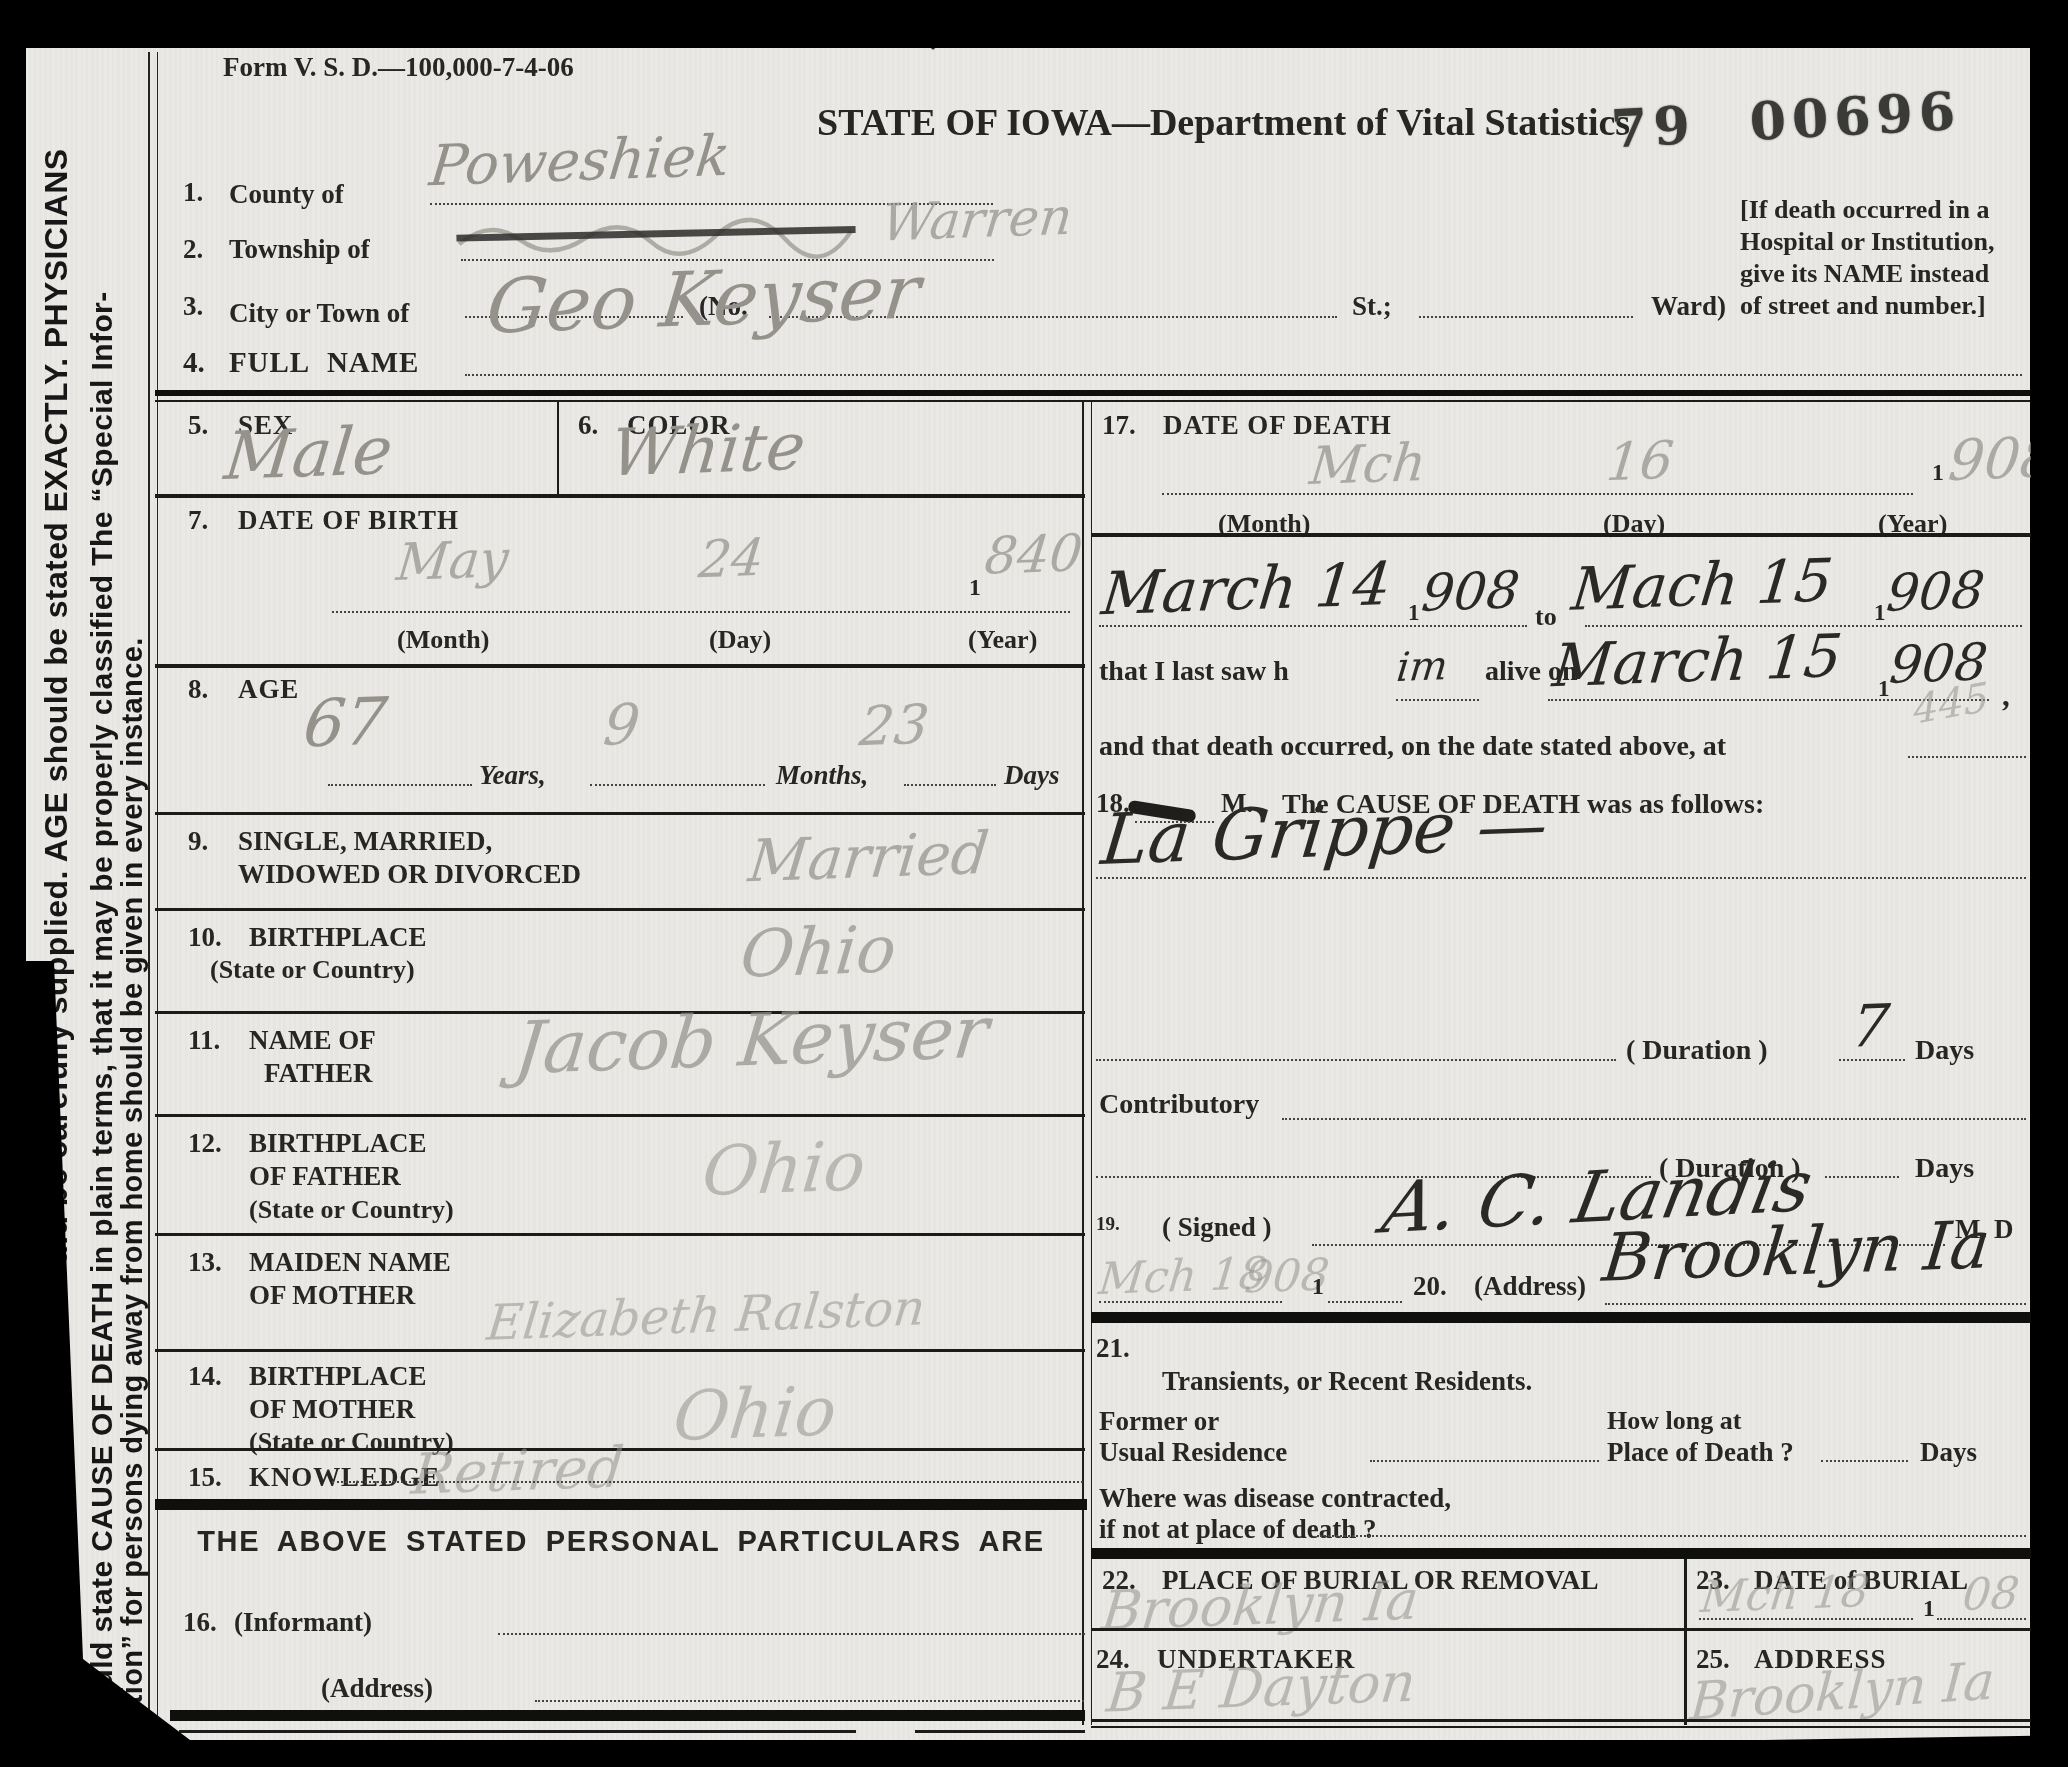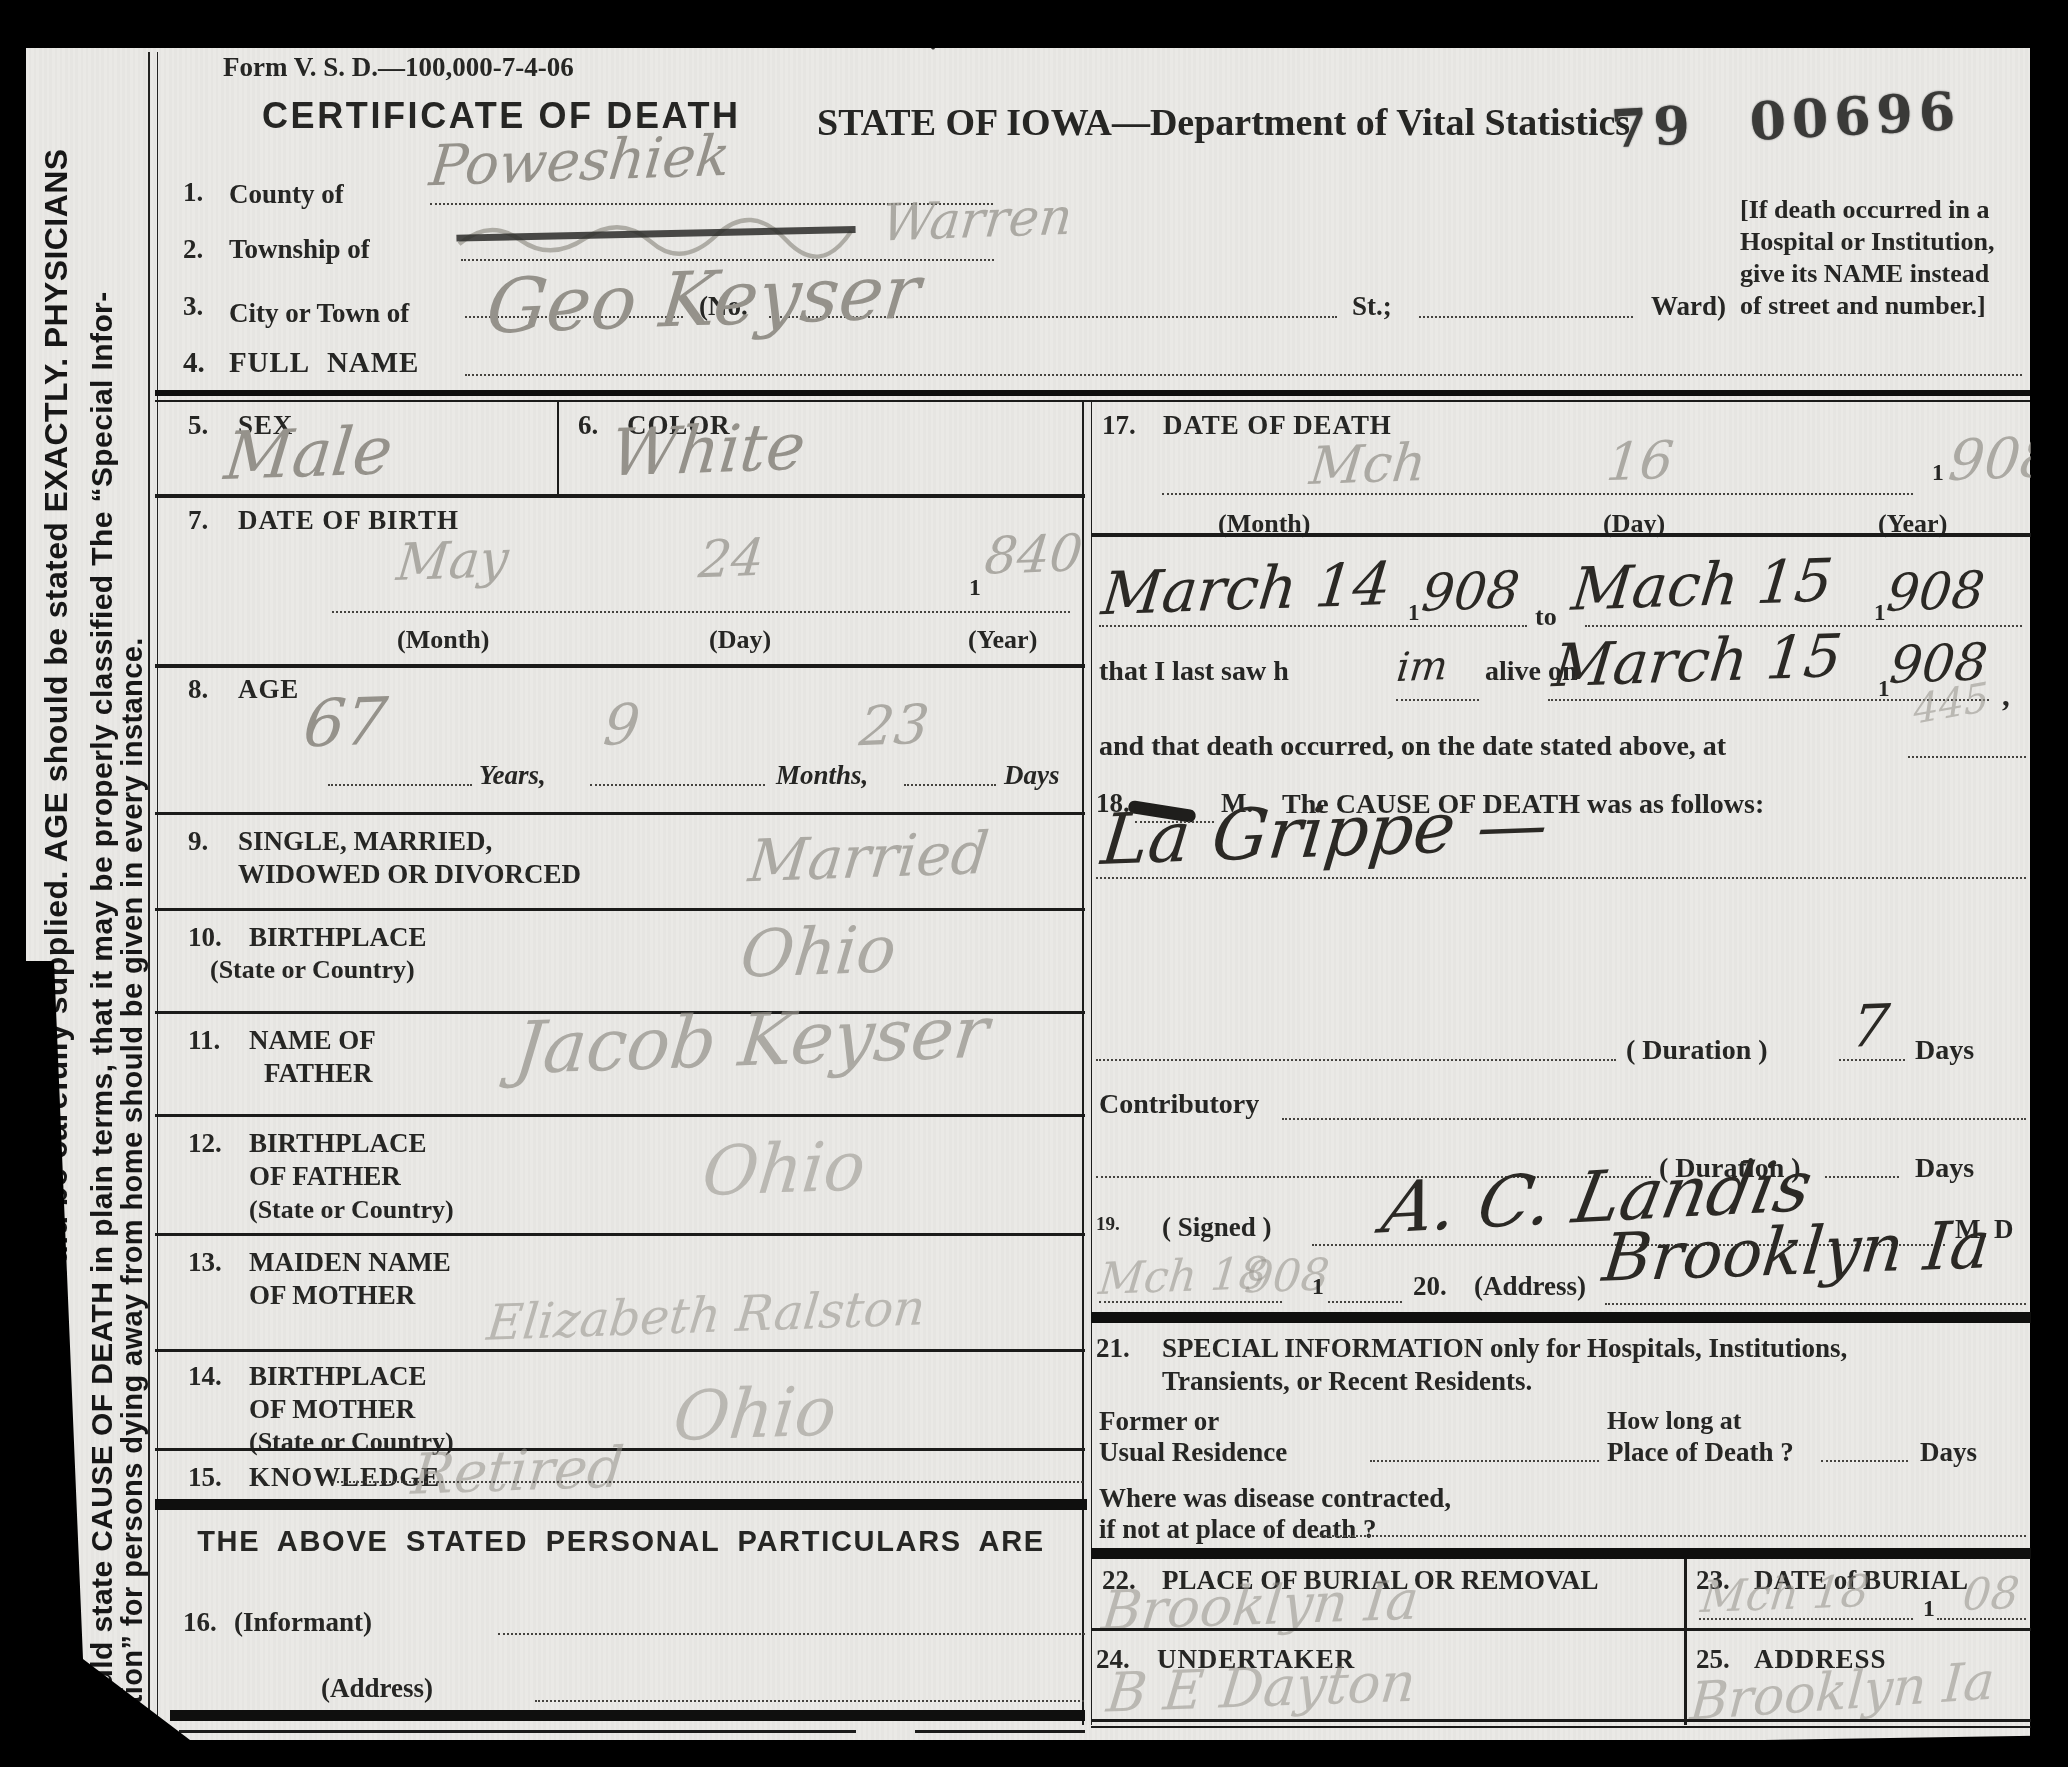--- a/index.html
+++ b/index.html
@@ -35,21 +35,20 @@
 <div id="page">
   <div id="paper"></div>
 
   <div class="side" style="left:38px;top:1728px;font-size:32px;">Every item of information should be carefully supplied.   AGE should be stated EXACTLY.    PHYSICIANS</div>
   <div class="side" style="left:85px;top:1742px;font-size:30px;">should state CAUSE OF DEATH in plain terms, that it may be properly classified    The “Special Infor-</div>
   <div class="side" style="left:116px;top:1747px;font-size:29px;">mation” for persons dying away from home should be given in every instance.</div>
 
   <div style="position:absolute;left:148px;top:52px;height:1681px;width:7px;border-left:2.6px solid #232322;border-right:1.7px solid #232322;"></div>
 
   <div class="t" style="left:223px;top:54px;font-size:27px;">Form V. S. D.—100,000-7-4-06</div>
-  <div class="t sans" style="left:262px;top:98px;font-size:36px;letter-spacing:2.6px;">CERTIFICATE OF DEATH</div>
   <div class="t" style="left:817px;top:103px;font-size:38px;">STATE OF IOWA—Department of Vital Statistics</div>
   <div class="stamp" style="left:1611px;top:89px;font-size:52px;">79 00696</div>
   <div class="t" style="left:1740px;top:197px;font-size:26px;font-weight:bold;">[If death occurred in a</div>
   <div class="t" style="left:1740px;top:229px;font-size:26px;">Hospital or Institution,</div>
   <div class="t" style="left:1740px;top:261px;font-size:26px;">give its NAME instead</div>
   <div class="t" style="left:1740px;top:293px;font-size:26px;">of street and number.]</div>
   <div style="position:absolute;left:936px;top:5.2px;width:3.5px;height:45px;background:#2e2d2b;border-radius:2.6px;transform:rotate(14deg);"></div>
 
   <div class="t" style="left:183px;top:179px;font-size:27px;">1.</div>
   <div class="t" style="left:229px;top:181px;font-size:27px;">County of</div>
@@ -247,21 +246,20 @@
   <div class="t" style="left:1312px;top:1275px;font-size:23.6px;">1</div>
   <div class="dl" style="left:1328px;top:1301px;width:74px;"></div>
   <div class="t" style="left:1413px;top:1273px;font-size:27px;">20.</div>
   <div class="t" style="left:1474px;top:1273px;font-size:27px;">(Address)</div>
   <div class="hw ink" style="left:1603px;top:1219px;font-size:66px;">Brooklyn Ia</div>
   <div class="dl" style="left:1605px;top:1303px;width:421px;"></div>
 
   <div class="bar" style="left:1091px;top:1312px;width:940px;height:11.4px;"></div>
 
   <div class="t" style="left:1096px;top:1335px;font-size:27px;">21.</div>
-  <div class="t" style="left:1162px;top:1335px;font-size:27px;">SPECIAL INFORMATION only for Hospitals, Institutions,</div>
   <div class="t" style="left:1162px;top:1368px;font-size:27px;">Transients, or Recent Residents.</div>
   <div class="t" style="left:1099px;top:1408px;font-size:27px;">Former or</div>
   <div class="t" style="left:1099px;top:1439px;font-size:27px;">Usual Residence</div>
   <div class="dl" style="left:1370px;top:1460px;width:229px;"></div>
   <div class="t" style="left:1607px;top:1408px;font-size:26px;">How long at</div>
   <div class="t" style="left:1607px;top:1439px;font-size:27px;">Place of Death ?</div>
   <div class="dl" style="left:1821px;top:1460px;width:87px;"></div>
   <div class="t" style="left:1920px;top:1439px;font-size:27px;">Days</div>
   <div class="t" style="left:1099px;top:1485px;font-size:27px;">Where was disease contracted,</div>
   <div class="t" style="left:1099px;top:1516px;font-size:27px;">if not at place of death ?</div>

